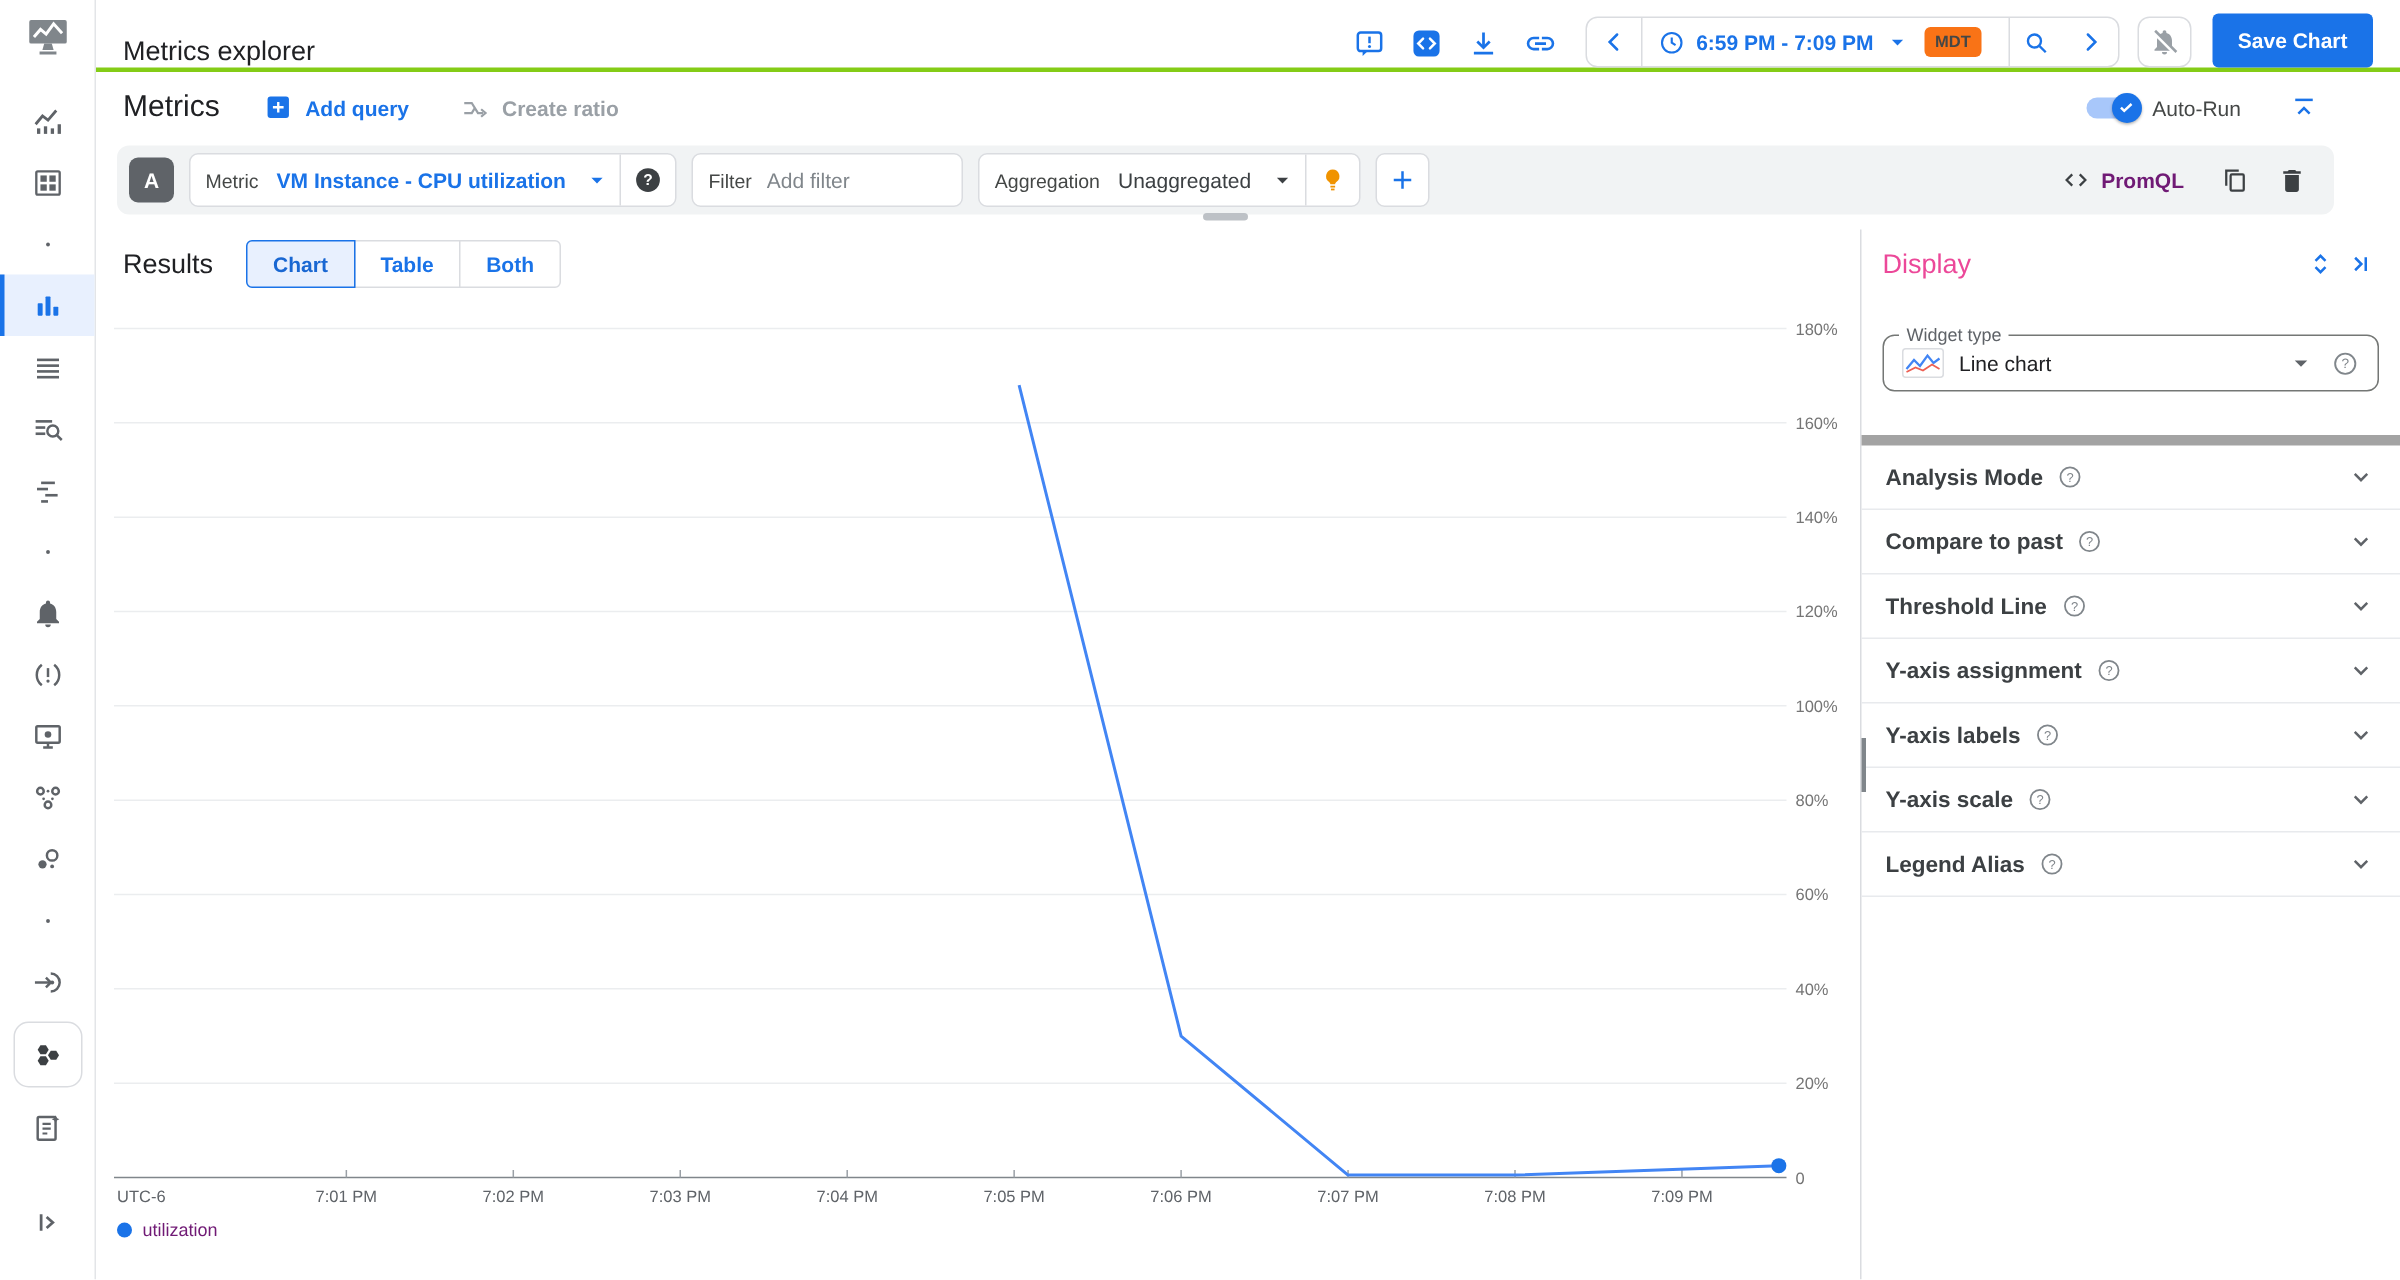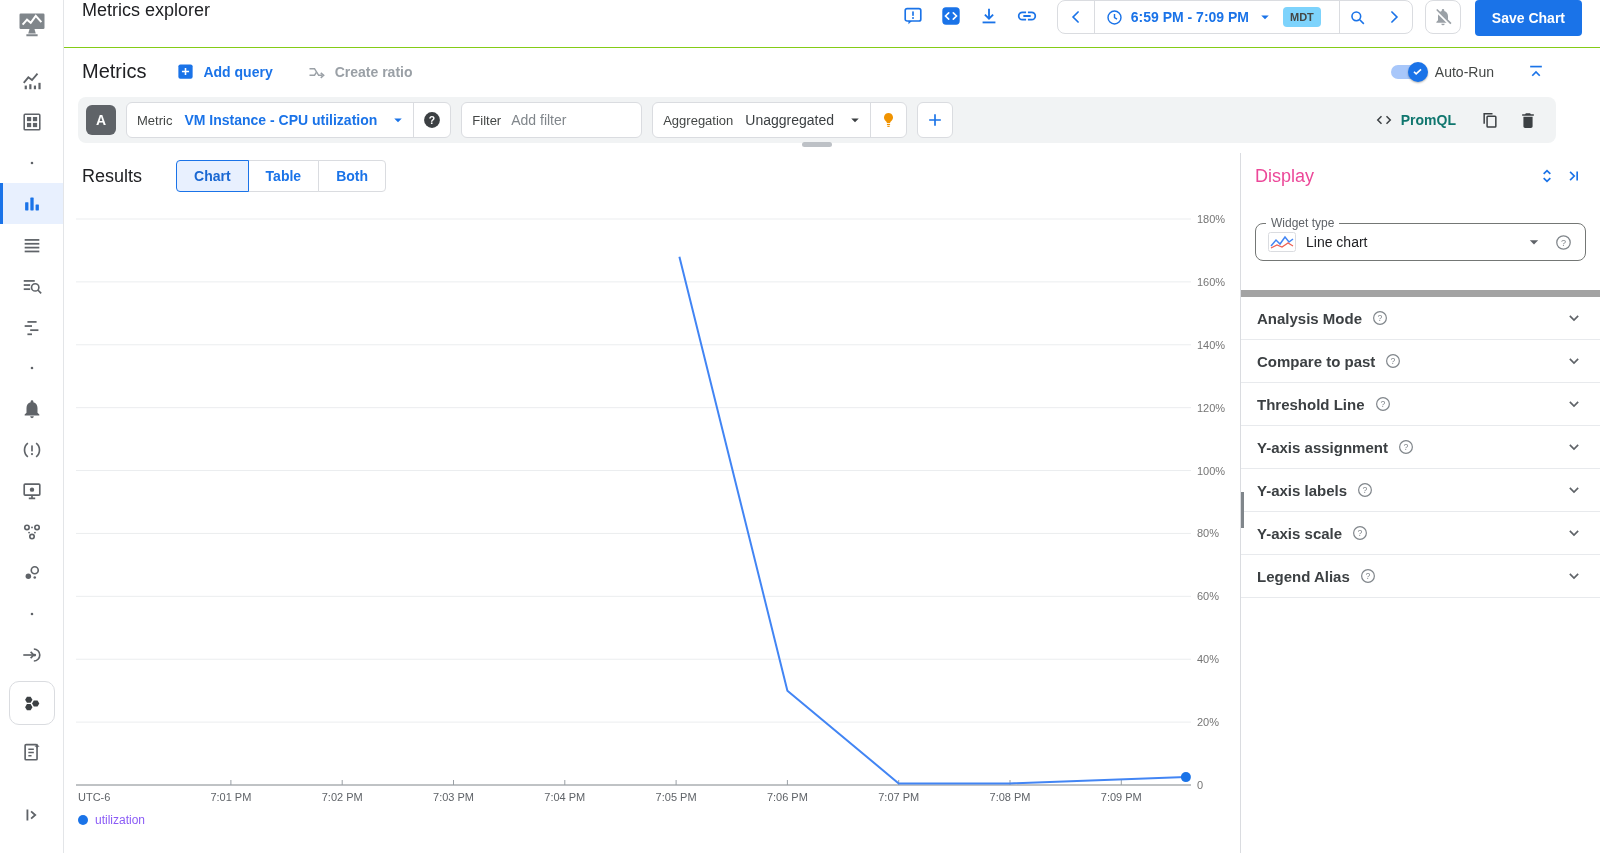--- a/index.html
+++ b/index.html
@@ -16,31 +16,31 @@
   .nav-item.selected { background:#e8f0fe; }
   .nav-item.selected::before { content:""; position:absolute; left:0; top:0; bottom:0; width:3px; background:#1a73e8; }
   .nav-item.promo { height:56px; }
   .promo-box { width:46px; height:44px; border:1px solid #dadce0; border-radius:10px; display:flex; align-items:center; justify-content:center; }
   .nav-item.bottom { margin-top:auto; margin-bottom:18px; }
 
   
   .main { flex:1; display:flex; flex-direction:column; }
 
   
-  .topbar { height:48px; border-bottom:1px solid #84cc16; display:flex; align-items:flex-start; padding:0 18px; }
+  .topbar { height:48px; border-bottom:3px solid #84cc16; display:flex; align-items:flex-end; padding:0 18px; }
   .page-title { font-size:18px; color:#202124; }
   .icon-btn { width:32px; height:32px; border:none; background:none; display:flex; align-items:center; justify-content:center; cursor:pointer; }
   .tb-icons { display:flex; align-items:center; gap:6px; margin-right:14px; }
   .time-box { height:34px; border:1px solid #dadce0; border-radius:8px; display:flex; align-items:center; overflow:hidden; background:#fff; }
   .time-box .seg { height:100%; display:flex; align-items:center; }
   .time-box .divider { width:1px; height:100%; background:#dadce0; }
   .time-nav { width:36px; justify-content:center; border:none; background:none; cursor:pointer; display:flex; align-items:center; }
   .time-main { padding:0 10px; gap:7px; cursor:pointer; }
   .time-label { font-size:14px; color:#1a73e8; font-weight:bold; white-space:nowrap; }
-  .tz-chip { background:#7dd3fc; border-radius:4px; font-size:11px; font-weight:bold; color:#444746; padding:4px 7px; margin:0 8px 0 2px; }
+  .tz-chip { background:#f97316; border-radius:4px; font-size:11px; font-weight:bold; color:#444746; padding:4px 7px; margin:0 8px 0 2px; }
   .alarm-btn { width:36px; height:34px; margin-left:12px; border:1px solid #dadce0; border-radius:8px; background:#fff; display:flex; align-items:center; justify-content:center; cursor:pointer; }
   .save-btn { margin-left:14px; height:36px; padding:0 17px; background:#1a73e8; color:#fff; font-size:14px; font-weight:bold; border:none; border-radius:4px; cursor:pointer; font-family:inherit; }
 
   
   .queries-row { height:47px; display:flex; align-items:center; padding:0 48px 0 18px; }
   .queries-title { font-size:20px; color:#202124; margin-right:30px; }
   .text-btn { display:flex; align-items:center; gap:8px; border:none; background:none; font-size:14px; font-weight:bold; color:#1a73e8; cursor:pointer; font-family:inherit; }
   .text-btn.disabled { color:#9aa0a6; margin-left:34px; cursor:default; }
   .toggle-wrap { display:flex; align-items:center; gap:10px; margin-right:26px; }
   .toggle { position:relative; width:34px; height:14px; background:#a8c7fa; border-radius:8px; cursor:pointer; }
@@ -53,37 +53,37 @@
   .pill { display:flex; align-items:center; background:#fff; border:1px solid #dadce0; border-radius:6px; height:36px; font-size:14px; }
   .pill .plabel { padding:0 10px; font-size:13px; color:#444746; white-space:nowrap; }
   .pill .pvalue { display:flex; align-items:center; gap:12px; padding:0 6px 0 2px; cursor:pointer; }
   .pill .pvalue.blue { color:#1a73e8; font-weight:bold; }
   .pill .pvalue.dark { color:#3c4043; }
   .pill .vdiv { width:1px; height:100%; background:#dadce0; }
   .pill .bulb-seg { padding:0 8px; cursor:pointer; display:flex; align-items:center; }
   .pill input { border:none; outline:none; background:transparent; font-size:14px; width:130px; font-family:inherit; color:#202124; }
   .pill input::placeholder { color:#80868b; }
   .sq-btn { width:36px; height:36px; background:#fff; border:1px solid #dadce0; border-radius:6px; display:flex; align-items:center; justify-content:center; cursor:pointer; }
-  .promql-btn { display:flex; align-items:center; gap:7px; border:none; background:none; font-size:14px; font-weight:bold; color:#0f766e; cursor:pointer; font-family:inherit; margin-right:10px; }
+  .promql-btn { display:flex; align-items:center; gap:7px; border:none; background:none; font-size:14px; font-weight:bold; color:#701a75; cursor:pointer; font-family:inherit; margin-right:10px; }
   .builder .icon-btn { width:28px; }
   .handle-row { margin:0 44px 0 14px; height:10px; display:flex; justify-content:center; }
   .drag-handle { width:30px; height:5px; background:#bdc1c6; border-radius:3px; margin-top:-1px; cursor:row-resize; }
 
   
   .content { flex:1; display:flex; min-height:0; }
   .chart-pane { width:1176px; display:flex; flex-direction:column; }
-  .results-head { height:46px; display:flex; align-items:center; padding-left:18px;gap:12px; }
+  .results-head { height:46px; display:flex; align-items:center; padding-left:18px; }
   .results-title { font-size:18px; color:#202124; margin-right:22px; }
   .tabs { display:flex; }
   .tab { padding:0 17px; height:32px; line-height:30px; font-size:14px; font-weight:bold; color:#1a73e8; background:#fff; border:1px solid #dadce0; cursor:pointer; position:relative; margin-left:-1px; }
   .tab:first-child { border-radius:4px 0 0 4px; margin-left:0; }
   .tab:last-child { border-radius:0 4px 4px 0; }
   .tab.selected { background:#e8f0fe; border-color:#1a73e8; color:#1967d2; z-index:1; }
   .chart-wrap { position:relative; flex:1; }
-  .legend { display:flex; align-items:center; gap:7px; padding-left:14px; margin-top:2px; font-size:12px; color:#8b5cf6;text-align:right; }
+  .legend { display:flex; align-items:center; gap:7px; padding-left:14px; margin-top:2px; font-size:12px; color:#701a75;text-align:right; }
   .legend-dot { width:10px; height:10px; border-radius:50%; }
 
   
   .display-pane { width:360px; border-left:1px solid #dadce0; position:relative; display:flex; flex-direction:column; }
   .display-head { height:46px; display:flex; align-items:center; padding:0 14px; }
   .display-title { font-size:18px; color:#ec4899; }
   .display-head .icon-btn { width:26px; }
   .widget-box { margin:24px 14px 0; border:1px solid #747775; border-radius:8px; height:38px; display:flex; align-items:center; padding:0 12px; gap:10px; position:relative; cursor:pointer; }
   .widget-label { position:absolute; top:-8px; left:10px; background:#fff; padding:0 5px; font-size:12px; color:#5f6368; }
   .widget-value { font-size:14px; color:#202124; }

